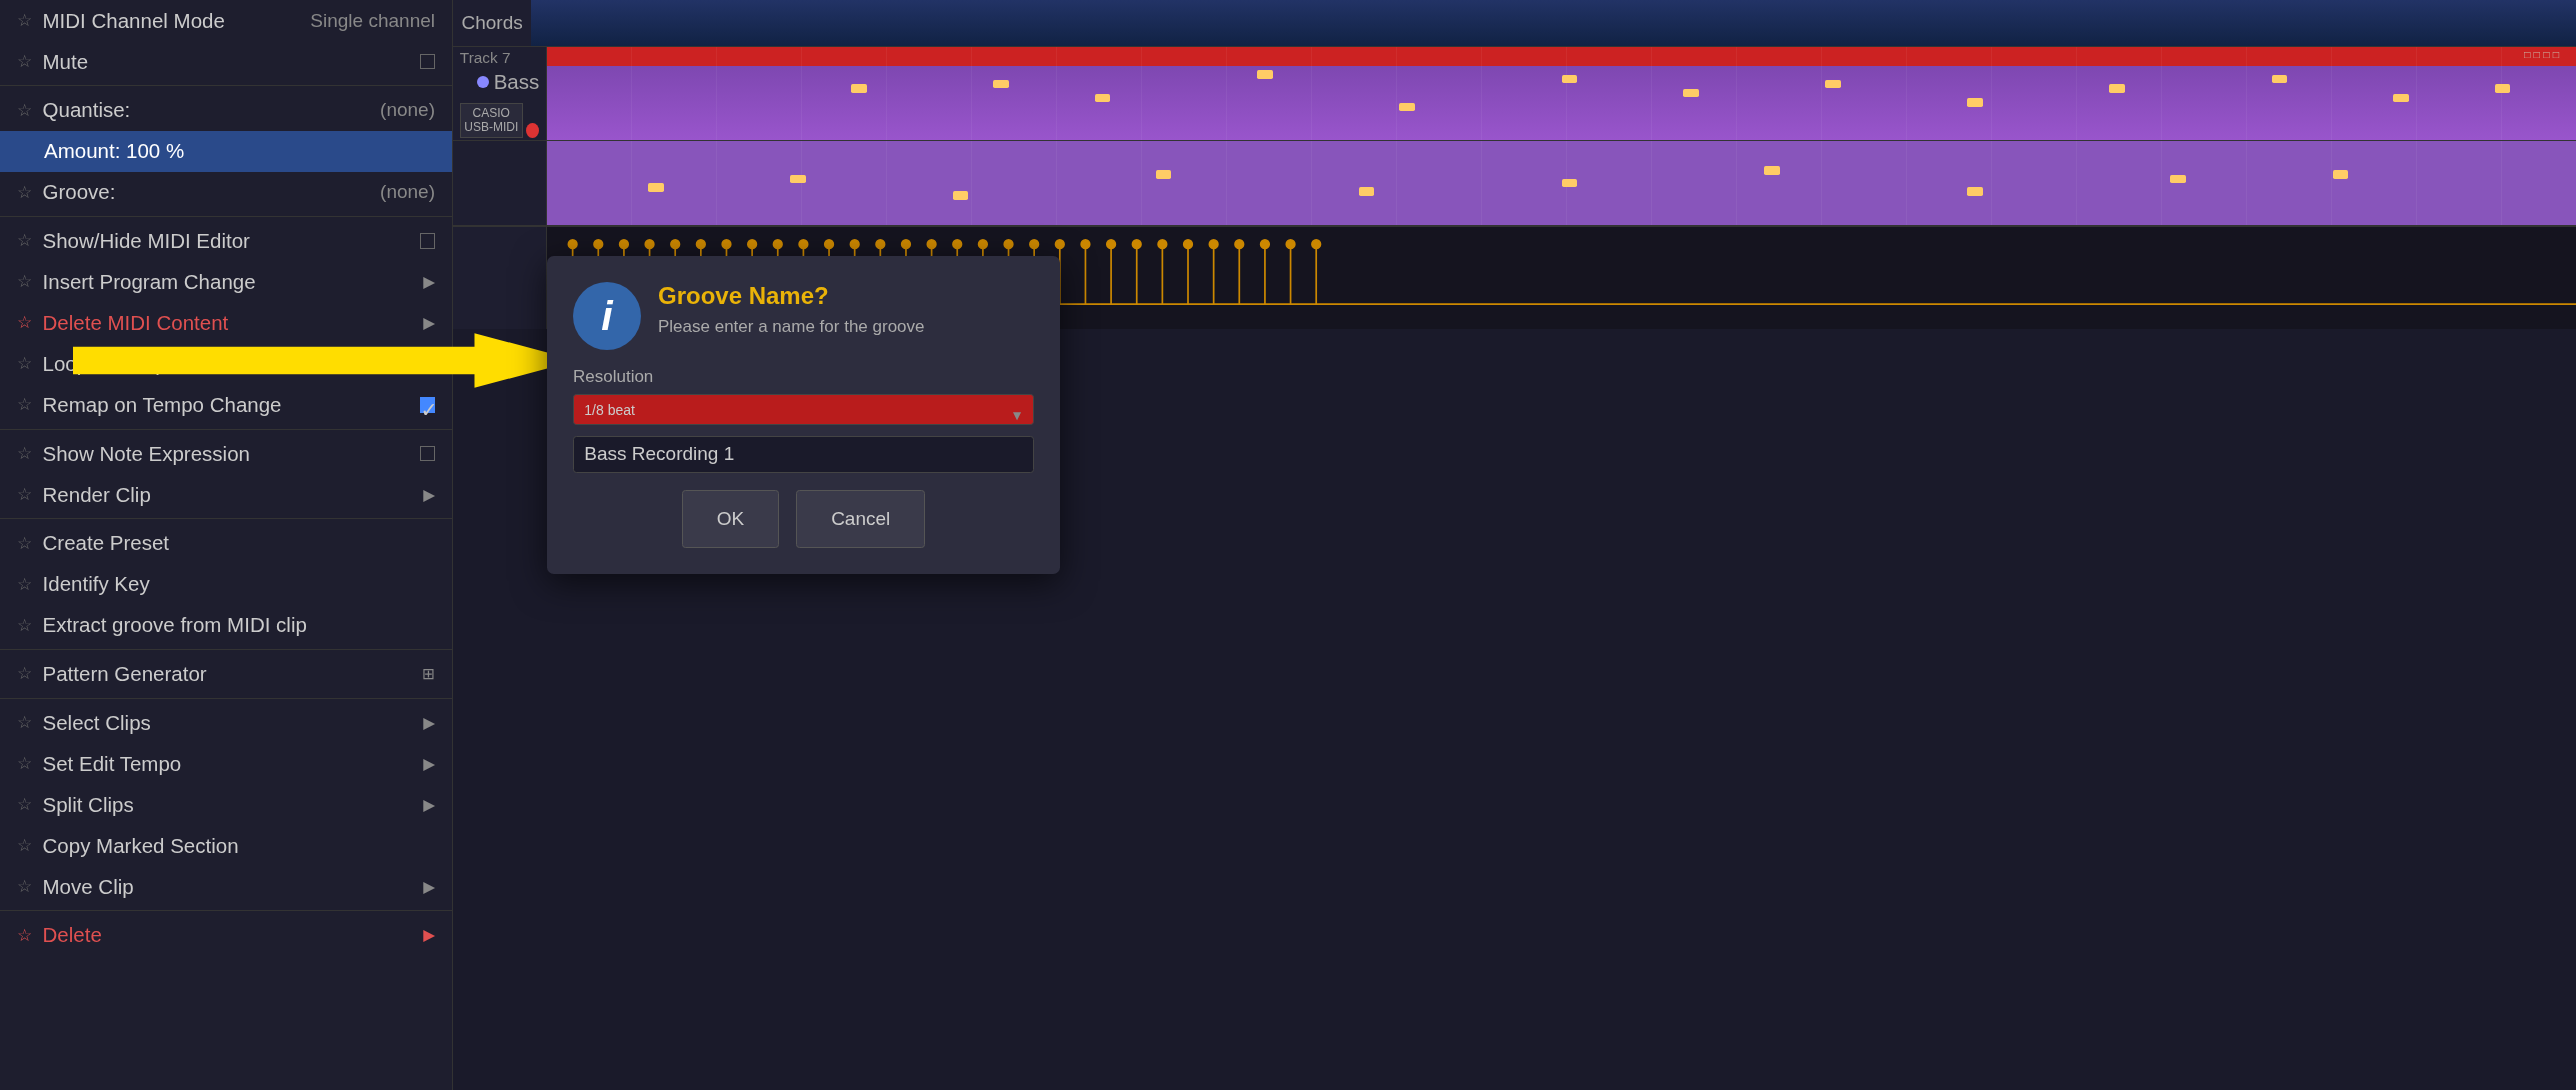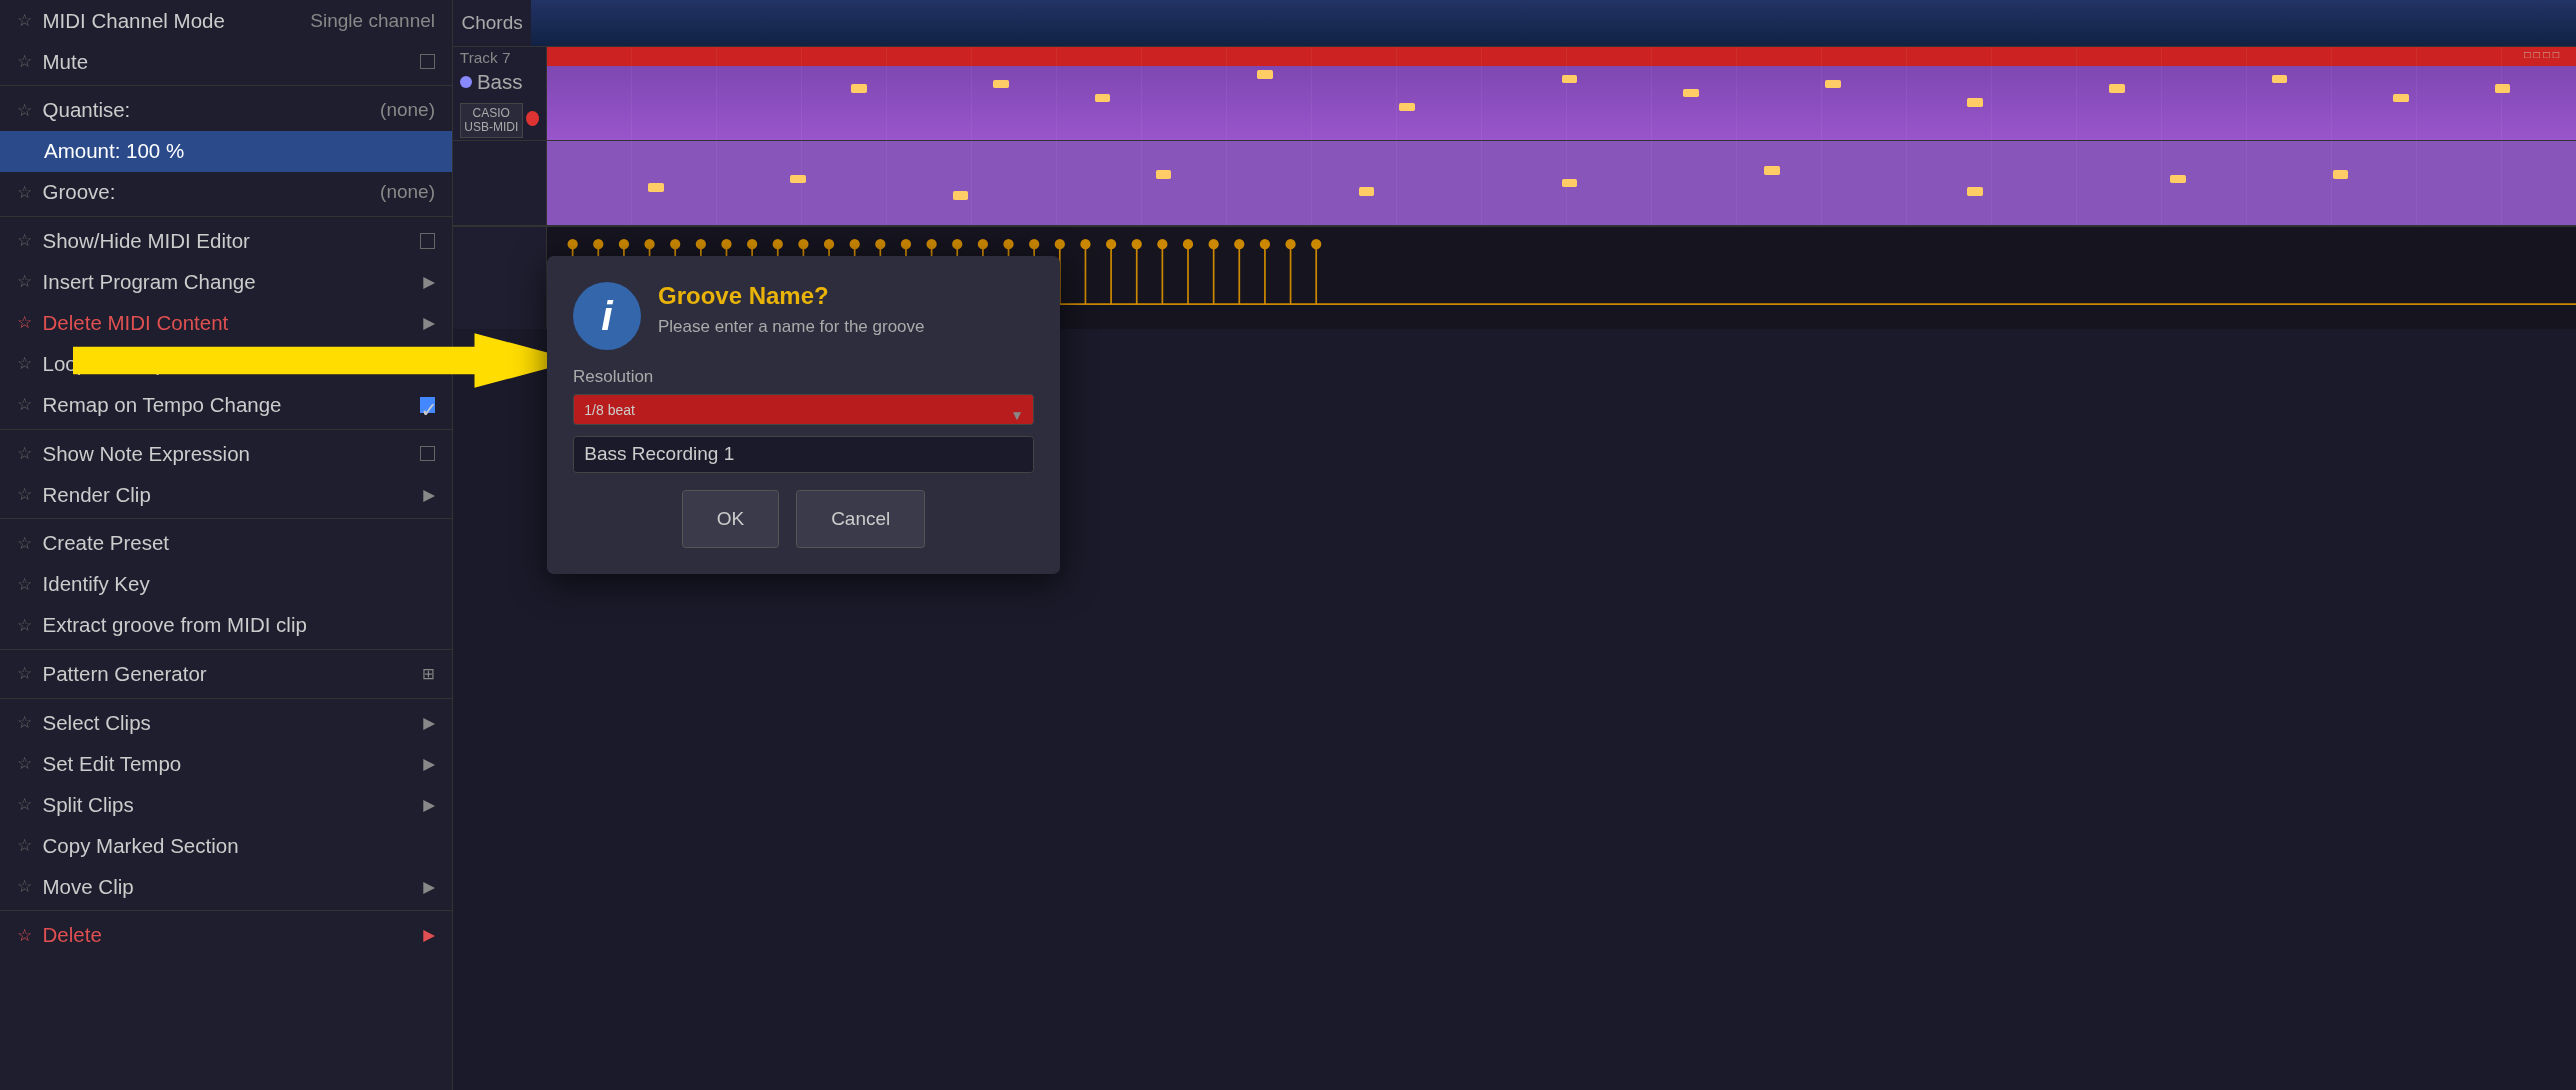--- a/index.html
+++ b/index.html
@@ -120,20 +120,21 @@
       font-size: 15.4px;
       margin-bottom: 3.4px;
     }
 
     .bass-label {
       color: #aaa;
       font-size: 20.5px;
       display: flex;
       align-items: center;
       gap: 5.1px;
+      justify-content: flex-end;
     }
 
     .bass-dot {
       width: 12px;
       height: 12px;
       border-radius: 50%;
       background: #8888ff;
       display: inline-block;
     }
 
@@ -481,21 +482,21 @@
     <div style="flex:1; background: linear-gradient(180deg,#223366 0%,#112244 100%); margin-left:8.5px; height:100%;"></div>
   </div>
 
   <div class="track-row">
     <div class="bass-track-header">
       <div class="track7-label">Track 7</div>
       <div class="bass-label">
         <span class="bass-dot"></span>
         <span>Bass</span>
       </div>
-      <div style="display:flex;align-items:center;margin-top:5.1px;">
+      <div style="display:flex;align-items:flex-end;margin-top:5.1px;">
         <div class="casio-label">CASIO USB-MIDI</div>
         <div class="red-midi-dot"></div>
       </div>
     </div>
 
     <div class="track-content">
       <div class="bass-midi-content">
         <div class="red-bar">
 
           <div style="position:absolute;right:17px;top:1.7px;display:flex;gap:3.4px;">

